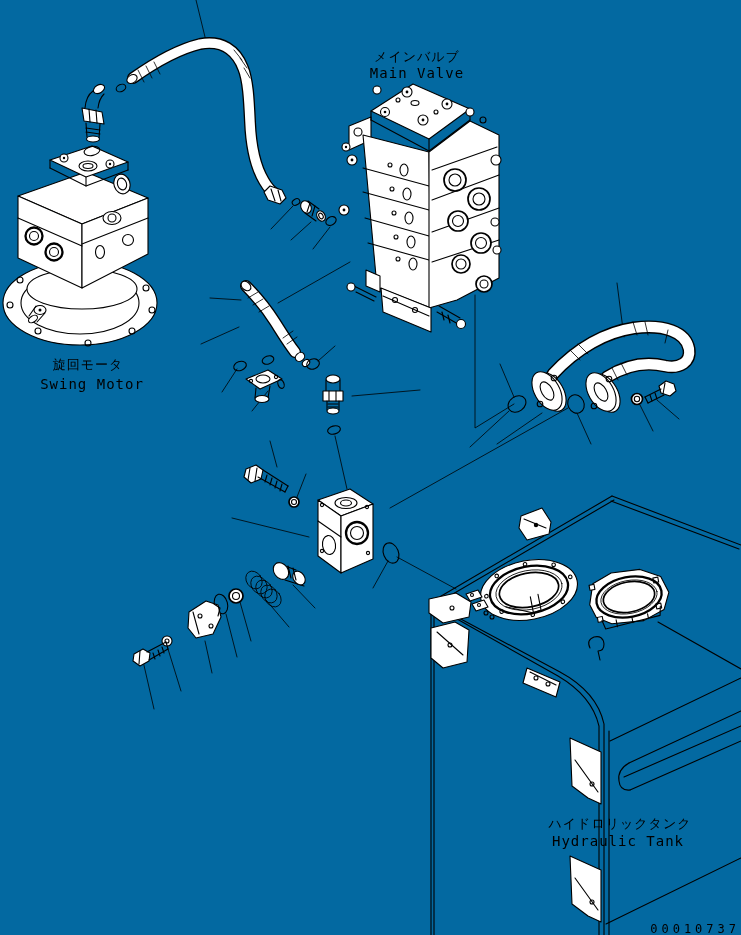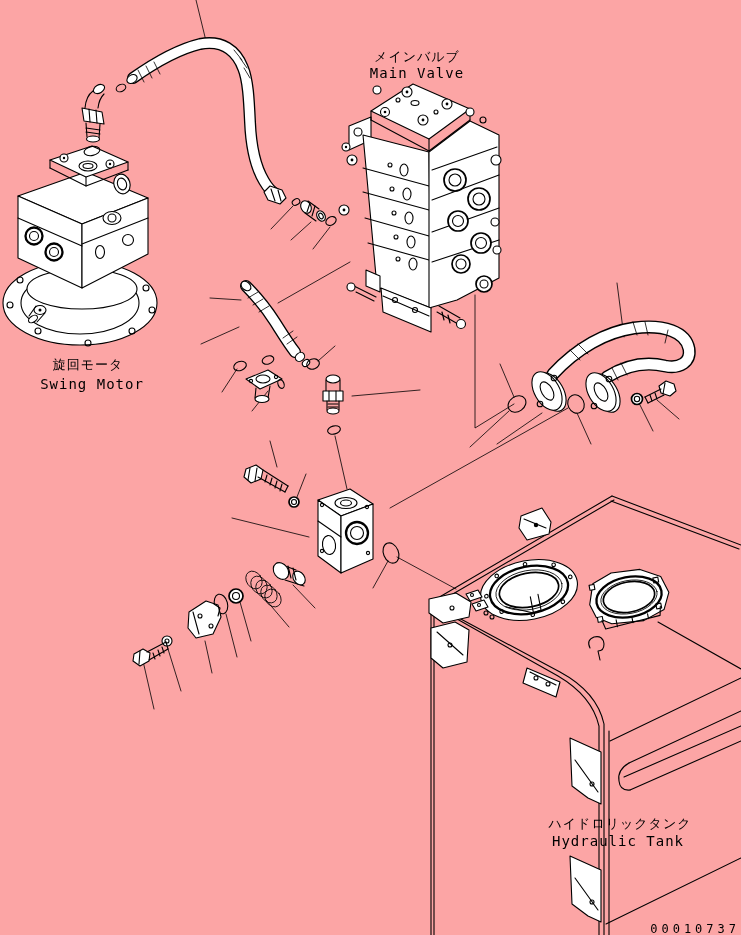--- a/index.html
+++ b/index.html
@@ -1,16 +1,16 @@
 <!DOCTYPE html>
 <html><head>
 <meta charset="utf-8">
 <style>
   html,body{margin:0;padding:0;background:#ffffff;}
-  .page{position:relative;width:741px;height:935px;background:#fca5a5;overflow:hidden;
+  .page{position:relative;width:741px;height:935px;background:#0369a1;overflow:hidden;
         font-family:"DejaVu Sans Mono","DejaVu Sans",monospace;}
   svg{display:block}
   .ln{stroke:#000;fill:none;stroke-width:1.1;stroke-linecap:round;stroke-linejoin:round;}
   .fw{stroke:#000;fill:#fff;stroke-width:1.1;stroke-linejoin:round;}
   .bold{stroke-width:2.3;}
   .semib{stroke-width:1.7;}
   .thin{stroke-width:0.8;}
   .hose-o{stroke:#000;stroke-width:12;fill:none;stroke-linecap:round;}
   .hose-i{stroke:#fff;stroke-width:9.4;fill:none;stroke-linecap:round;}
   .hose-o2{stroke:#000;stroke-width:13;fill:none;stroke-linecap:round;}

